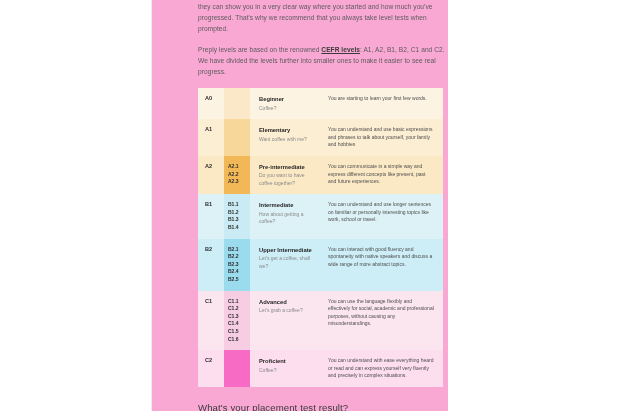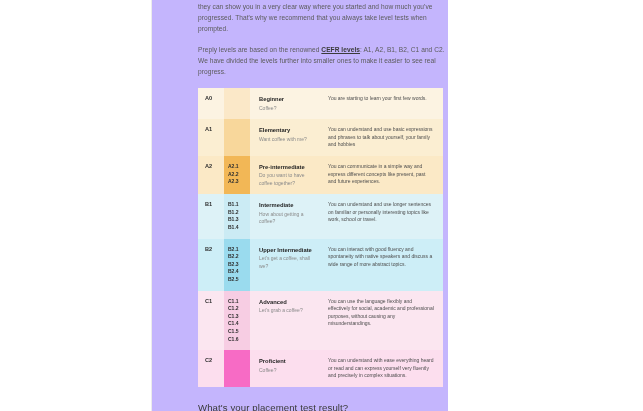--- a/index.html
+++ b/index.html
@@ -11,21 +11,21 @@
     height: 411px;
     overflow: hidden;
     background: #ffffff;
     font-family: "Liberation Sans", sans-serif;
     color: #4a4a4a;
   }
   .page {
     position: relative;
     width: 643px;
     height: 411px;
-    background: #c4b5fd;
+    background: #f9a8d4;
     box-sizing: border-box;
   }
   .gutter-left {
     position: absolute;
     left: 0;
     top: 0;
     width: 152px;
     height: 411px;
     background: #ffffff;
     border-right: 1px solid #ececec;

